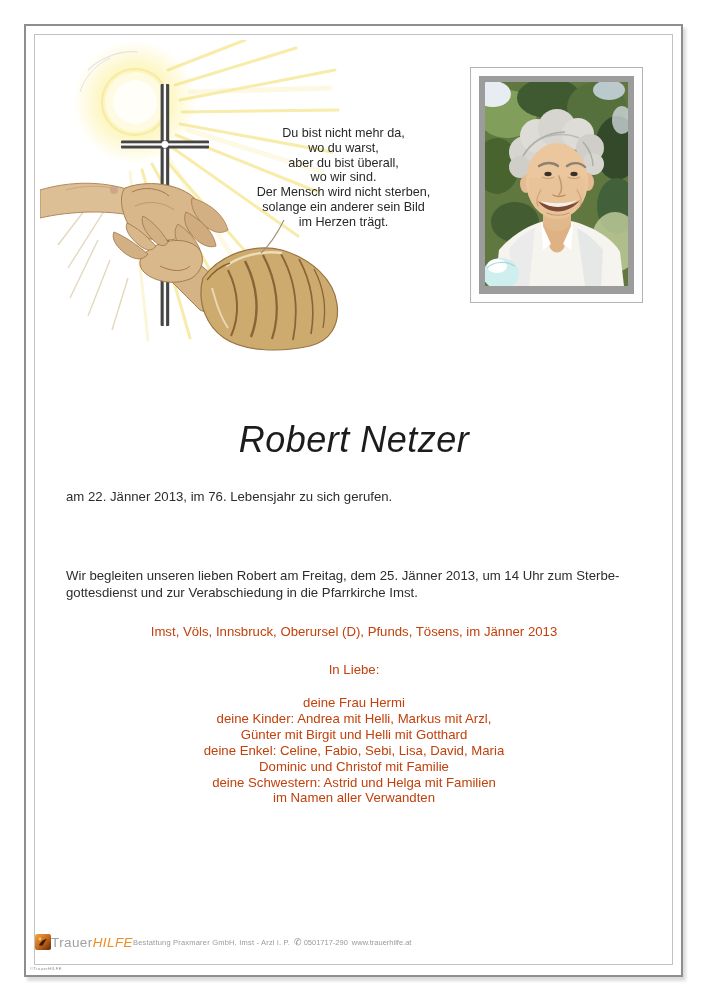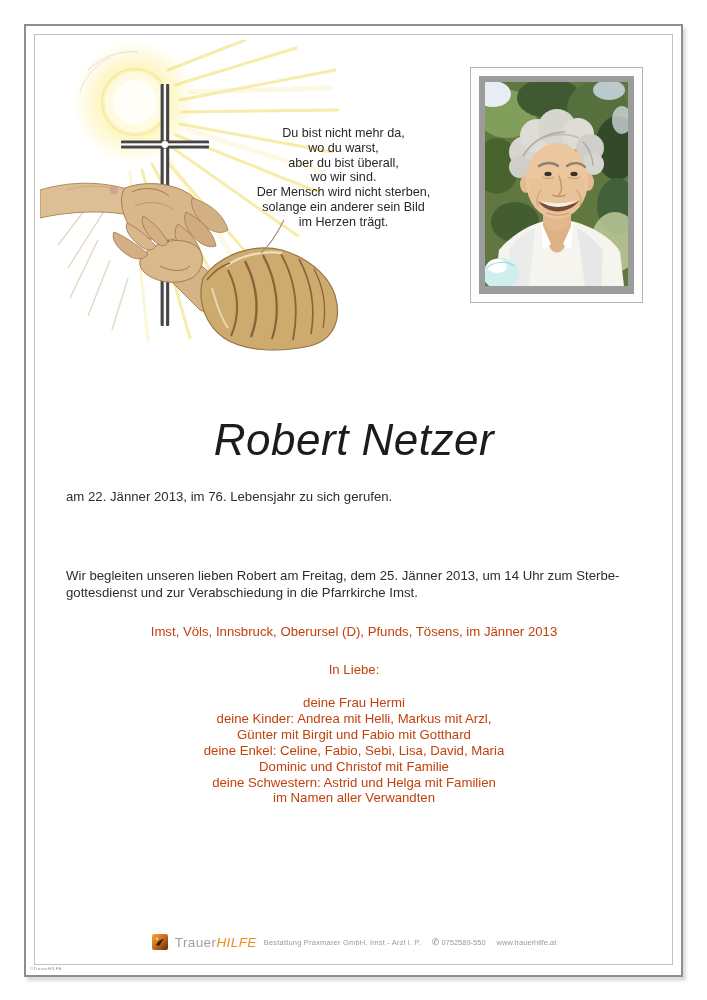--- a/index.html
+++ b/index.html
@@ -41,34 +41,34 @@
     color:#2d2d2d;
   }
   .centered {
     position:absolute; left:35px; width:638px; text-align:center;
     font-size:13.2px; line-height:16px; white-space:pre-line; color:#c2410c;
   }
   .intro    { top:360px; }
   .deceased-name {
     position:absolute; left:35px; width:638px; top:414px; text-align:center;
     font-family:"Liberation Sans", sans-serif; font-style:italic; font-weight:400;
-    font-size:44px; line-height:52px; color:#1c1c1c; letter-spacing:0.5px;
+    font-size:36px; line-height:52px; color:#1c1c1c; letter-spacing:0.5px;
   }
   .death-line { top:489px; }
   .tribute    { top:518px; }
   .funeral    { top:568px; }
   .places     { top:624px; }
   .in-love    { top:662px; }
   .family     { top:695px; line-height:15.9px; }
   .rosary     { top:829px; line-height:16.3px; }
   b { font-weight:400; }
 
   .footer-row {
     position:absolute; left:35px; top:931px; width:638px; height:22px;
-    display:flex; align-items:center; justify-content:center; gap:7px;
+    display:flex; align-items:center; 
   }
   .brand-icon { width:16px; height:16px; flex:0 0 auto; }
   .brand-text { font-size:13.5px; letter-spacing:0.4px; white-space:nowrap; }
   .brand-gray { color:#a0a0a0; }
   .brand-orange { color:#ef8d21; font-style:italic; }
   .footer-small { font-size:7.5px; color:#9a9a9a; white-space:nowrap; letter-spacing:0.2px; }
   .footer-phone { font-size:7.5px; color:#9a9a9a; white-space:nowrap; margin-left:4px; }
   .footer-web { font-size:7.5px; color:#9a9a9a; white-space:nowrap; margin-left:4px; }
   .phone-glyph { font-size:9px; color:#8a8a8a; }
 
@@ -255,21 +255,21 @@
 
   <div class="body-text funeral"><span>Wir begleiten unseren lieben Robert am </span><b>Freitag, dem 25. Jänner 2013, um 14 Uhr</b><span> zum Sterbe-
 gottesdienst und zur Verabschiedung in die Pfarrkirche Imst.</span></div>
 
   <div class="centered places">Imst, Völs, Innsbruck, Oberursel (D), Pfunds, Tösens, im Jänner 2013</div>
 
   <div class="centered in-love">In Liebe:</div>
 
   <div class="centered family"><span>deine Frau </span><b>Hermi</b><span>
 deine Kinder: </span><b>Andrea</b><span> mit </span><b>Helli, Markus</b><span> mit </span><b>Arzl,</b><span>
-</span><b>Günter</b><span> mit </span><b>Birgit</b><span> und </span><b>Fabio</b><span> mit </span><b>Gotthard</b><span>
+</span><b>Günter</b><span> mit </span><b>Birgit</b><span> und </span><b>Helli</b><span> mit </span><b>Gotthard</b><span>
 deine Enkel: </span><b>Celine, Fabio, Sebi, Lisa, David, Maria</b><span>
 </span><b>Dominic</b><span> und </span><b>Christof</b><span> mit Familie
 deine Schwestern: </span><b>Astrid</b><span> und </span><b>Helga</b><span> mit Familien
 im Namen aller Verwandten</span></div>
 
 
   <div class="footer-row">
     <svg class="brand-icon" viewBox="0 0 16 16">
       <defs>
         <linearGradient id="lg" x1="0" y1="0" x2="1" y2="1">
@@ -277,18 +277,18 @@
           <stop offset="55%" stop-color="#c2641a"></stop>
           <stop offset="100%" stop-color="#5e2a08"></stop>
         </linearGradient>
       </defs>
       <rect width="16" height="16" rx="2" fill="url(#lg)"></rect>
       <path d="M4,11 C6,7 9,5 12,5 C10,7 9,9 8,11 C7,12 5,12 4,11 Z" fill="#3a1c06"></path>
       <circle cx="5" cy="5" r="1.4" fill="#ffd98f" opacity="0.8"></circle>
     </svg>
     <span class="brand-text"><span class="brand-gray">Trauer</span><span class="brand-orange">HILFE</span></span>
     <span class="footer-small">Bestattung Praxmarer GmbH, Imst - Arzl i. P.</span>
-    <span class="footer-phone"><span class="phone-glyph">✆</span> <span>0752589-550</span></span>
+    <span class="footer-phone"><span class="phone-glyph">✆</span> <span>0501717-290</span></span>
     <span class="footer-web">www.trauerhilfe.at</span>
   </div>
 
   <div class="fine-print">©TrauerHILFE</div>
 </div>
 
 </body></html>

